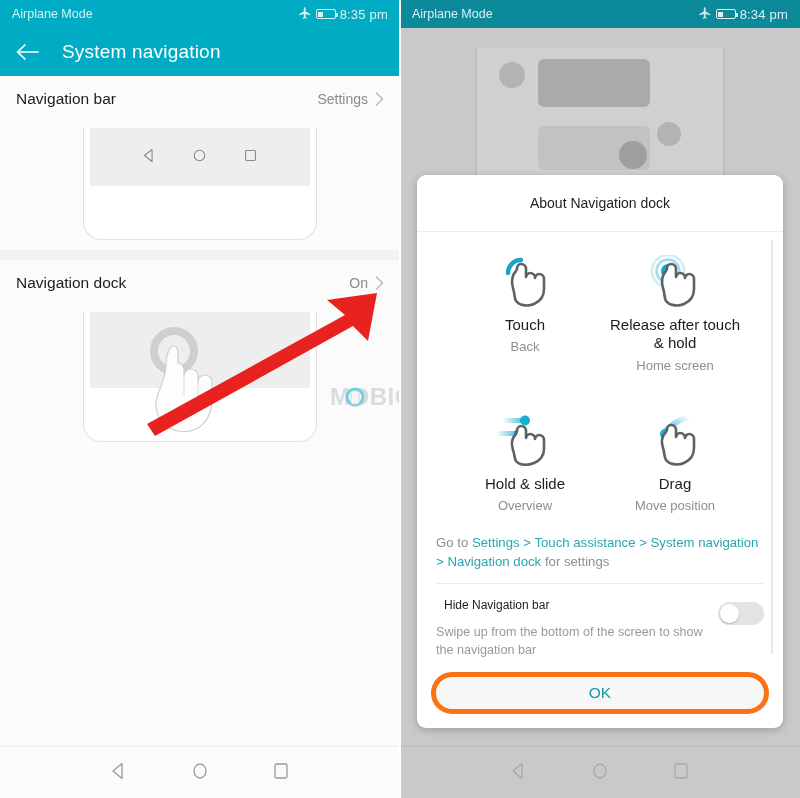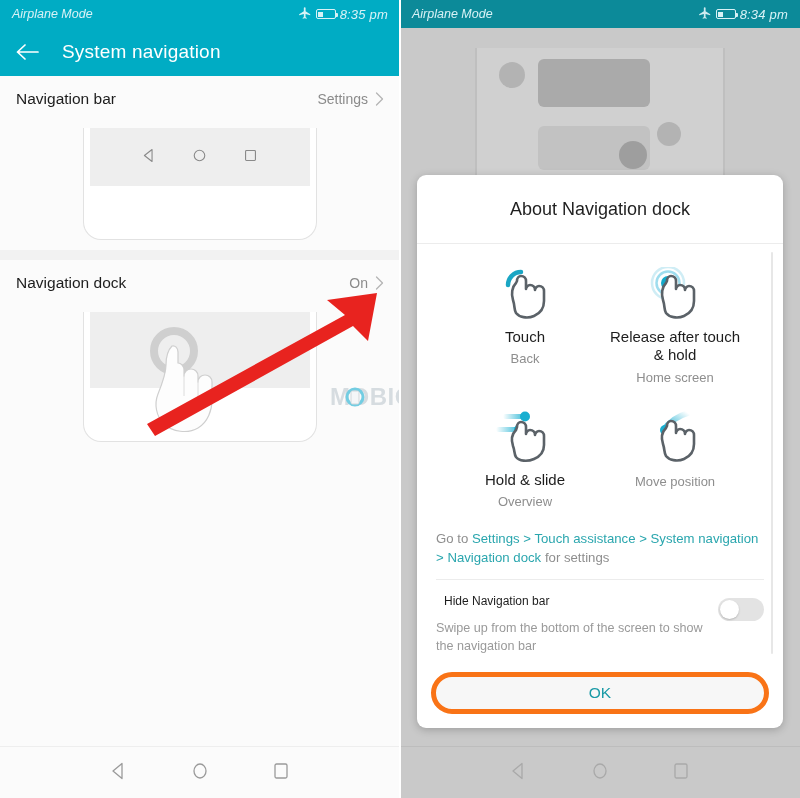--- a/index.html
+++ b/index.html
@@ -8,21 +8,21 @@
     font-family: "Liberation Sans", sans-serif;
     background: #ffffff; overflow: hidden;
   }
   .screen { position: relative; width: 800px; height: 798px; display: flex; }
 
   .panel { position: relative; width: 400px; height: 798px; overflow: hidden; background: #fbfbfb; }
 
   
   .statusbar {
     height: 28px; display: flex; align-items: center;
-    padding: 0 12px; color: #d8f2f6; font-size: 12.5px; font-style: italic;
+    padding: 0 12px; color: #d8f2f6; font-size: 12.5px;
   }
   .panel-left .statusbar { background: #00acc4; }
   .panel-right .statusbar { background: #0c8a99; }
   .status-right { margin-left: auto; display: flex; align-items: center; gap: 4px; }
   .plane-ico { display: inline-block; }
   .battery {
     width: 20px; height: 10px; border: 1.4px solid #d8f2f6; border-radius: 2px;
     position: relative; display: inline-block;
   }
   .battery::after {
@@ -79,31 +79,31 @@
   .dim-illus { position: absolute; left: 0; right: 0; top: 48px; }
 
   
   .dialog {
     position: absolute; left: 17px; top: 175px; width: 366px; height: 553px;
     background: #ffffff; border-radius: 9px;
     box-shadow: 0 2px 9px rgba(0,0,0,.22); overflow: hidden; z-index: 10;
     display: flex; flex-direction: column;
   }
   .dlg-title {
-    height: 69px; display: flex; align-items: center; justify-content: center;
-    font-size: 18px; color: #1f1f1f; border-bottom: 1px solid #ececec;
+    height: 57px; display: flex; align-items: center; justify-content: center;
+    font-size: 14px; color: #1f1f1f; border-bottom: 1px solid #ececec;
   }
   .dlg-body { flex: 1; position: relative; overflow: hidden; padding: 0 1px; }
   .scrolltrack {
     position: absolute; right: 10px; top: 8px; bottom: 8px; width: 2.5px;
     background: #e7e7e7; border-radius: 2px;
   }
   .gest-grid {
     display: grid; grid-template-columns: 1fr 1fr; padding: 14px 32px 4px;
-    row-gap: 6px;
+    row-gap: 22px;
   }
   .gest { text-align: center; padding: 6px 6px 10px; }
   .gest .ico { height: 62px; display: flex; align-items: center; justify-content: center; }
   .gest .gname { font-size: 15px; color: #1d1d1d; line-height: 1.22; margin-top: 2px; }
   .gest .gsub { font-size: 13px; color: #8e8e8e; margin-top: 5px; }
 
   .pathline {
     padding: 6px 18px 12px; font-size: 13.2px; line-height: 1.45; color: #8e8e8e;
   }
   .pathline .lnk { color: #2aa6ae; }
@@ -366,20 +366,21 @@
                   <linearGradient id="tr3" x1="0" y1="1" x2="1" y2="0">
                       <stop offset="0" stop-color="#18aed0"></stop>
                       <stop offset="1" stop-color="#ffffff"></stop>
                     </linearGradient>
                 </defs>
                 <path d="M20 20 C25 12 34 6 44 3" fill="none" stroke="url(#tr3)" stroke-width="6" stroke-linecap="round"></path>
                 <circle cx="21" cy="20" r="5" fill="#18aed0"></circle>
                 <path d="M22 18 C18 22 17 28 19 34 C21 40 20 43 22 46 C25 50 33 52 40 49 C47 46 50 40 50 34 L50 25 C50 22 48 20 45 20 C43 20 41 22 41 24 C41 21 39 19 36 19 C34 19 32 21 32 23 L32 16 C32 13 30 11 27 11 C25 11 23 13 23 16 Z" fill="#ffffff" stroke="#5b6268" stroke-width="2.6" stroke-linejoin="round"></path>
               </svg>
             </div>
+            <div class="gname">Drag</div>
             <div class="gsub">Move position</div>
           </div>
         </div>
 
         <div class="pathline">
           <span>Go to </span><span class="lnk">Settings</span><span class="lnk"> &gt; </span><span class="lnk">Touch assistance</span><span class="lnk"> &gt; </span><span class="lnk">System navigation</span><span class="lnk"> &gt; </span><span class="lnk">Navigation dock</span><span> for settings</span>
         </div>
 
         <div class="dlg-sep"></div>
 

